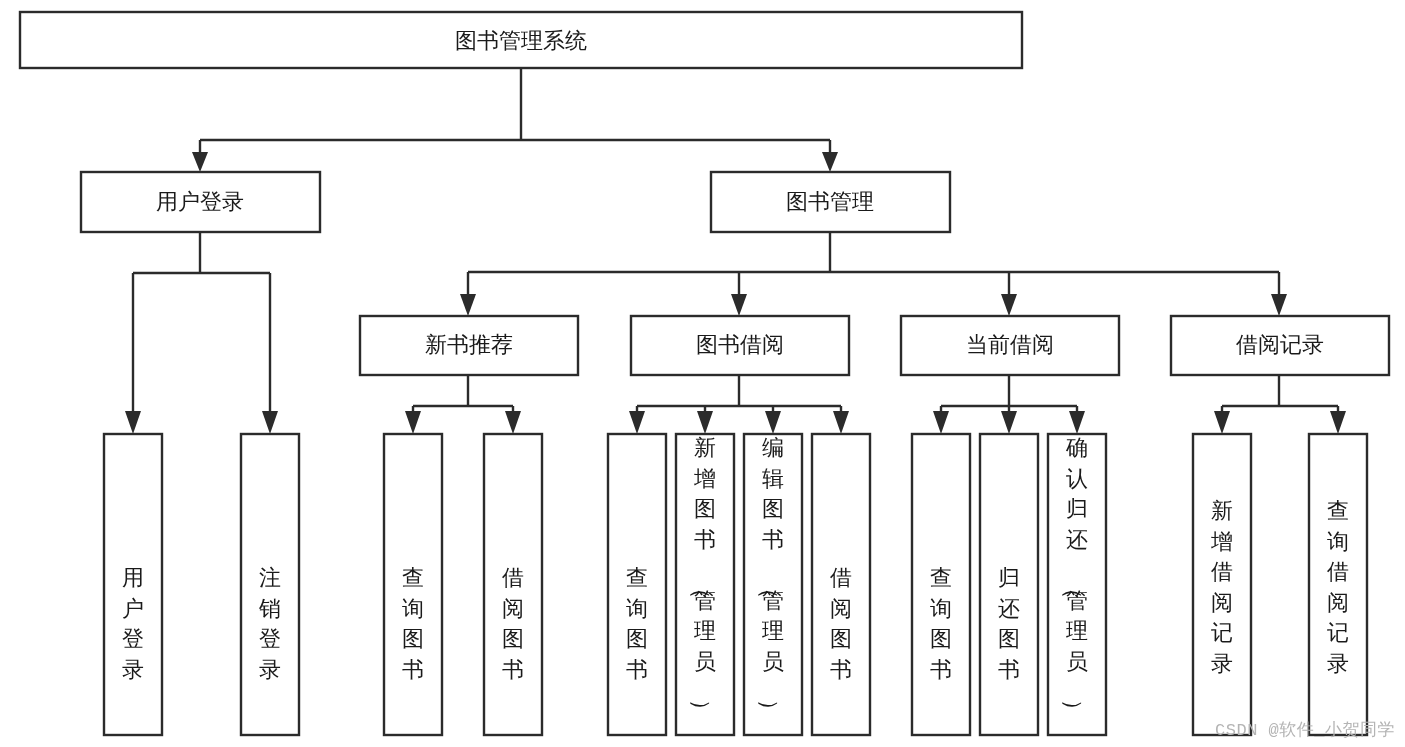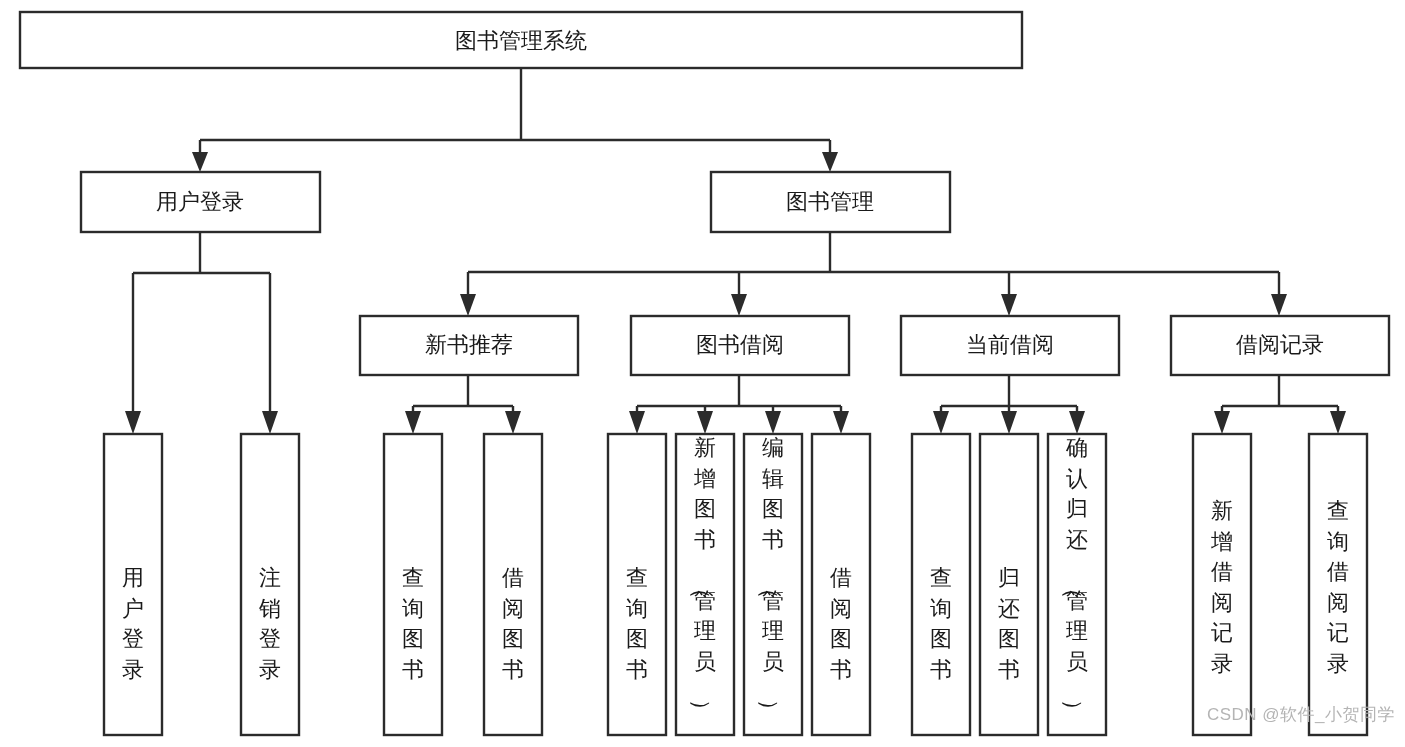--- a/index.html
+++ b/index.html
@@ -44,24 +44,24 @@
   }
   .node-label-v {
     fill: #1a1a1a;
     font-family: "Liberation Sans", "DejaVu Sans", sans-serif;
     font-size: 22px;
     text-anchor: middle;
   }
   .watermark {
     position: absolute;
     right: 10px;
-    bottom: 21px;
+    bottom: 6px;
     color: #b4b4b4;
     font-size: 17px;
-    font-family: Liberation Sans, sans-serif;
+    font-family: Liberation Mono, monospace;
     letter-spacing: 0.5px;
     white-space: nowrap;
     pointer-events: none;
   }
 </style>
 </head>
 <body>
 
 <svg id="diagram" viewBox="0 0 1405 747" xmlns="http://www.w3.org/2000/svg">
 

